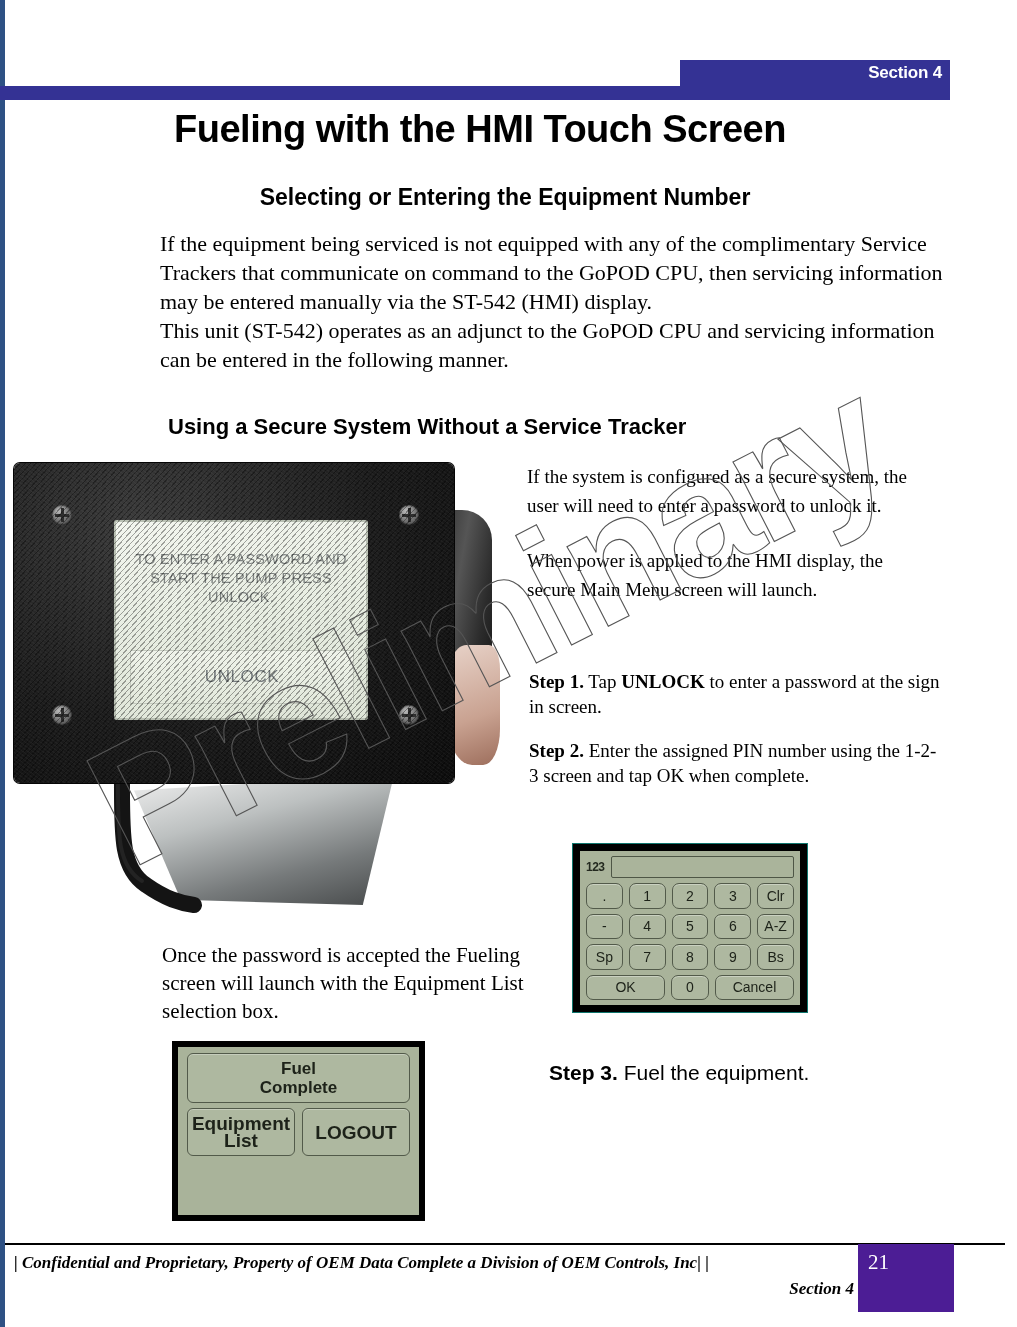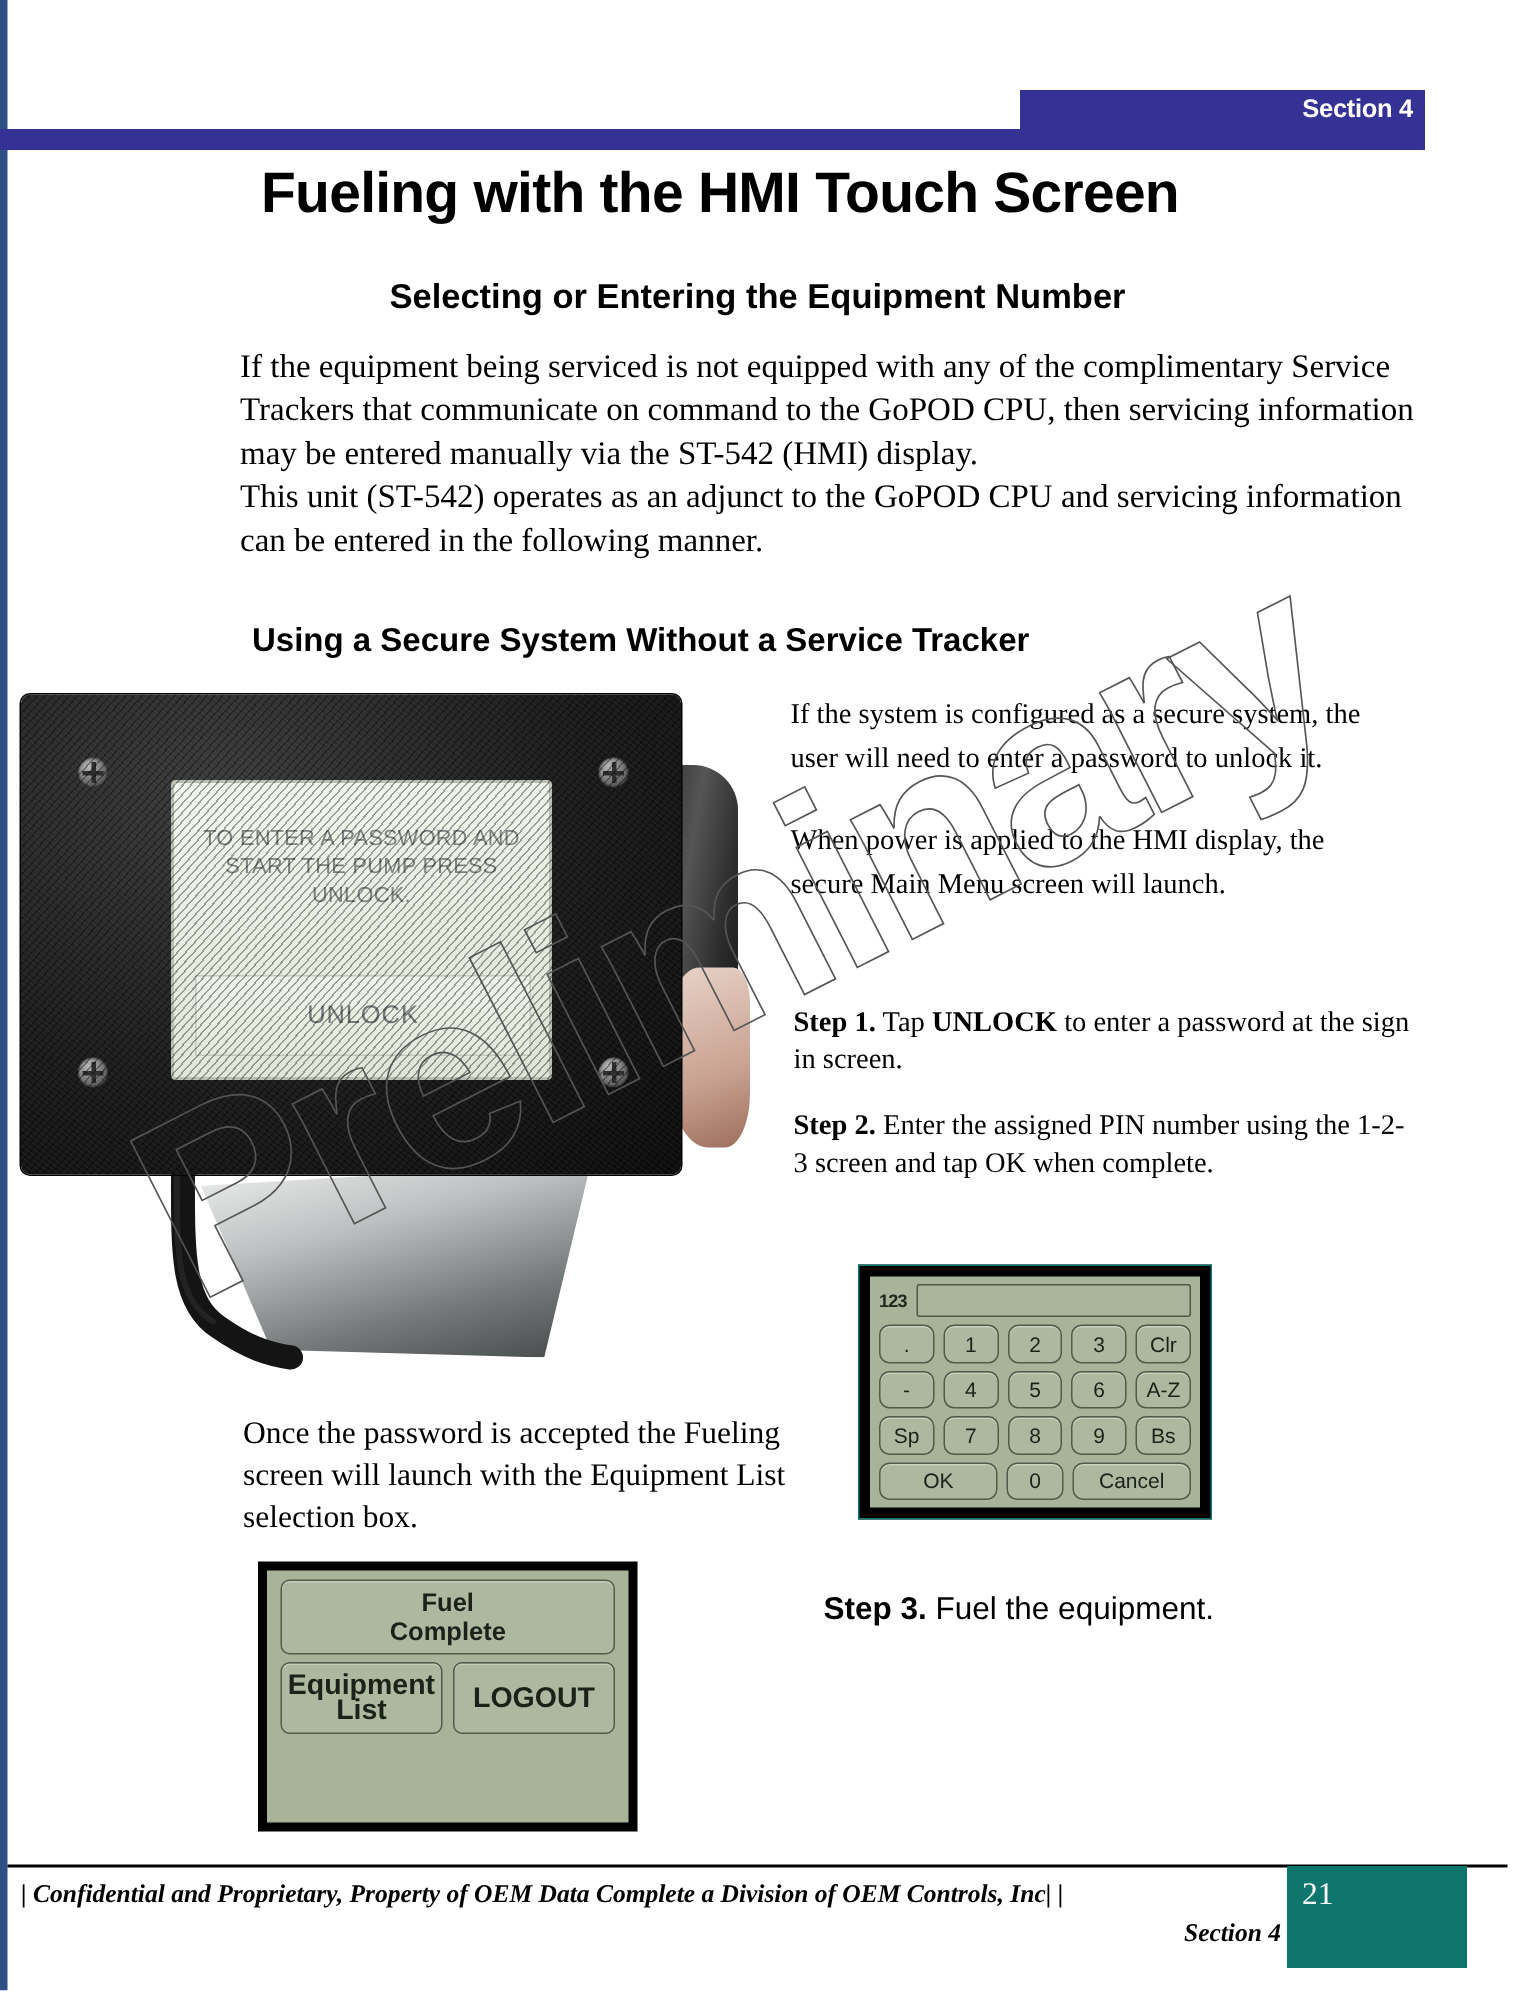--- a/index.html
+++ b/index.html
@@ -367,22 +367,22 @@
     font-style: italic;
     font-weight: bold;
     font-size: 17px;
     line-height: 26px;
     text-align: right;
   }
   .footer-line1 { text-align: justify; }
   .pagebox {
     position: absolute;
     left: 858px; top: 1244px;
-    width: 120px; height: 68px;
-    background: #0f766e;
+    width: 96px; height: 68px;
+    background: #4c1d95;
   }
   .pagenum {
     position: absolute;
     left: 10px; top: 6px;
     color: #ffffff;
     font-family: "Liberation Serif", serif;
     font-size: 21px;
   }
 </style>
 </head>

